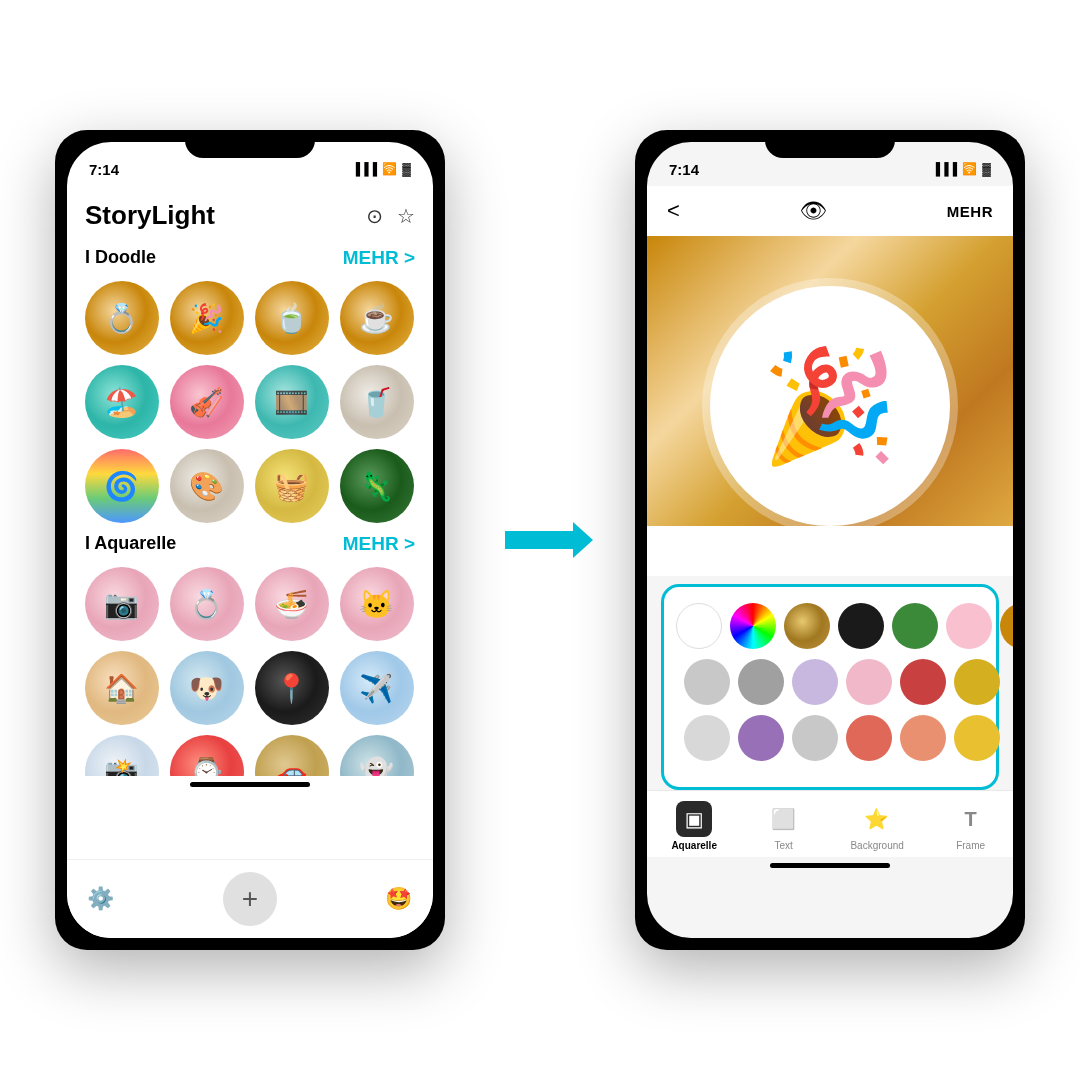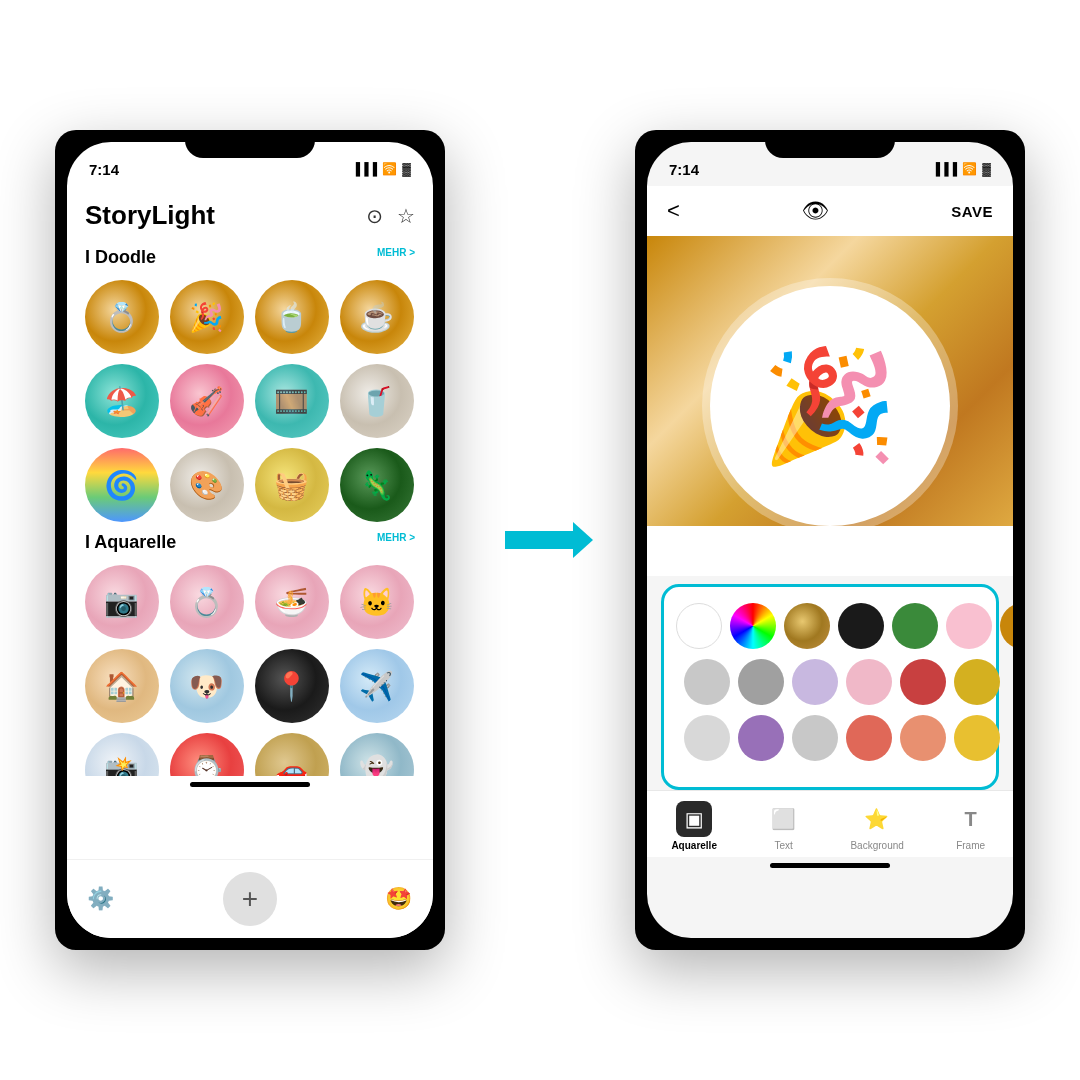--- a/index.html
+++ b/index.html
@@ -49,21 +49,21 @@
       border-left: 20px solid #00bcd4;
       border-top: 18px solid transparent;
       border-bottom: 18px solid transparent;
     }
 
     
     .phone {
       width: 390px;
       height: 820px;
       background: #000;
-      border-radius: 21px;
+      border-radius: 32px;
       padding: 12px;
       position: relative;
       box-shadow: 0 20px 60px rgba(0,0,0,0.3);
     }
 
     .phone-inner {
       width: 100%;
       height: 100%;
       background: #fff;
       border-radius: 44px;
@@ -138,21 +138,21 @@
       justify-content: space-between;
       align-items: flex-start;
       margin-bottom: 12px;
     }
     .section-title {
       font-size: 18px;
       font-weight: 700;
       color: #000;
     }
     .mehr-btn {
-      font-size: 10px;
+      font-size: 19px;
       font-weight: 600;
       color: #00bcd4;
     }
 
     .icon-grid {
       display: grid;
       grid-template-columns: repeat(4, 1fr);
       gap: 10px;
       margin-bottom: 10px;
     }
@@ -468,21 +468,21 @@
         <div class="status-icons">
           <span>▐▐▐</span>
           <span>🛜</span>
           <span>▓</span>
         </div>
       </div>
 
       <div class="editor-header">
         <span class="editor-back">&lt;</span>
         <span class="editor-eye">👁</span>
-        <span class="editor-save">SAVE</span>
+        <span class="editor-save">MEHR</span>
       </div>
 
       <div class="editor-canvas">
         <div class="highlight-icon">
           <span class="party-popper">🎉</span>
         </div>
         <div class="canvas-white-strip"></div>
       </div>
 
       <div style="background:#f5f5f5; padding:8px 4px 0; flex:1;">

